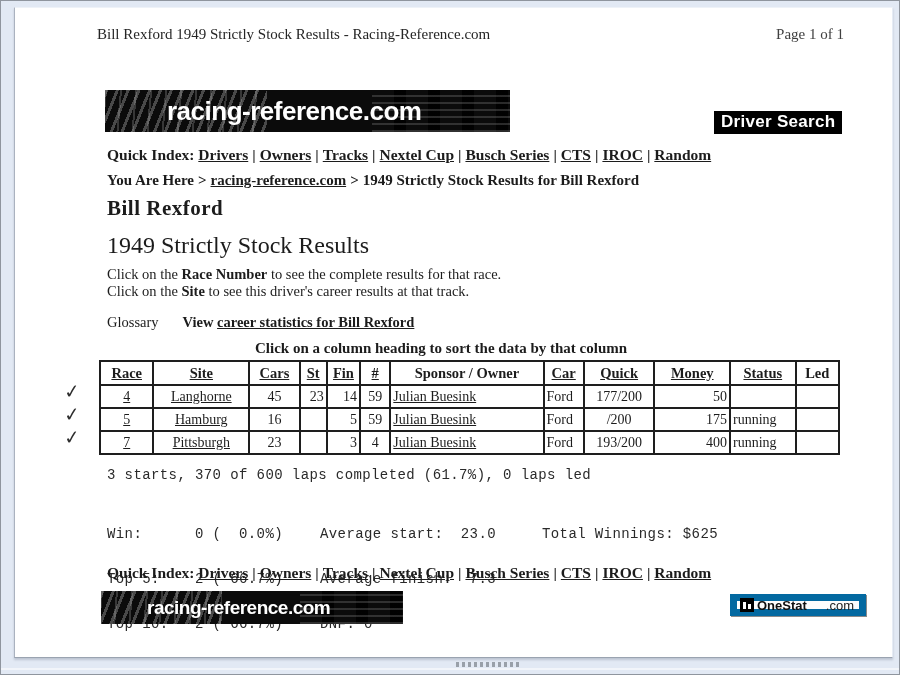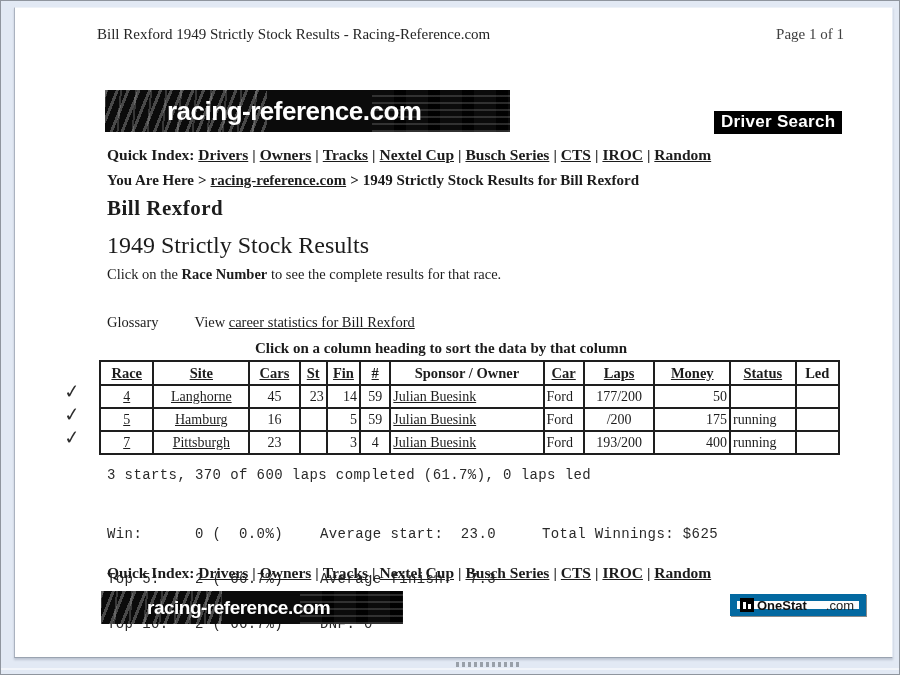--- a/index.html
+++ b/index.html
@@ -63,21 +63,21 @@
   .bc-link { text-decoration:underline; }
 
   
   .driver-name { left:92px; top:188px; font-size:21px; font-weight:bold; letter-spacing:.5px; }
   .season-title { left:92px; top:224px; font-size:24px; }
   .instr { font-size:14.5px; }
   .instr1 { left:92px; top:258px; }
   .instr2 { left:92px; top:275px; }
   .glossary-row { left:92px; top:306px; font-size:14.5px; }
   .career-link-text { text-decoration:underline; }
-  .career-wrap { margin-left:36px; }
+  .career-wrap { margin-left:24px;font-weight:bold; }
   .sort-hint { left:240px; top:332px; font-size:15px; font-weight:bold; }
 
   
   table.results {
     position:absolute; left:84px; top:352px; width:741px;
     border-collapse:collapse; table-layout:fixed;
     font-size:14px;
   }
   table.results th, table.results td {
     border:2px solid #1e1e1e; height:23px; padding:0 2px;
@@ -149,41 +149,42 @@
     <div class="abs driver-search">Driver Search</div>
 
     <div class="abs quick-index qi-top"><span>Quick Index:</span><span> </span><span class="qi-item">Drivers</span><span class="qi-sep">|</span><span class="qi-item">Owners</span><span class="qi-sep">|</span><span class="qi-item">Tracks</span><span class="qi-sep">|</span><span class="qi-item">Nextel Cup</span><span class="qi-sep">|</span><span class="qi-item">Busch Series</span><span class="qi-sep">|</span><span class="qi-item">CTS</span><span class="qi-sep">|</span><span class="qi-item">IROC</span><span class="qi-sep">|</span><span class="qi-item">Random</span></div>
 
     <div class="abs breadcrumb"><span>You Are Here</span><span class="bc-sep">&gt;</span><span class="bc-link">racing-reference.com</span><span class="bc-sep">&gt;</span><span>1949 Strictly Stock Results for Bill Rexford</span></div>
 
     <div class="abs driver-name">Bill Rexford</div>
     <div class="abs season-title">1949 Strictly Stock Results</div>
 
     <div class="abs instr instr1"><span>Click on the </span><b>Race Number</b><span> to see the complete results for that race.</span></div>
+    <div class="abs instr instr2"><span>Click on the </span><b>Site</b><span> to see this driver's career results at that track.</span></div>
 
     <div class="abs glossary-row"><span>Glossary</span><span class="career-wrap"><span>View </span><span class="career-link-text">career statistics for Bill Rexford</span></span></div>
 
     <div class="abs sort-hint">Click on a column heading to sort the data by that column</div>
 
     <span class="checkmark chk-1">✓</span>
     <span class="checkmark chk-2">✓</span>
     <span class="checkmark chk-3">✓</span>
 
     <table class="results">
       <thead>
         <tr>
           <th class="c-race sortable"><span class="th-text">Race</span></th>
           <th class="c-site sortable"><span class="th-text">Site</span></th>
           <th class="c-cars sortable"><span class="th-text">Cars</span></th>
           <th class="c-st sortable"><span class="th-text">St</span></th>
           <th class="c-fin sortable"><span class="th-text">Fin</span></th>
           <th class="c-num sortable"><span class="th-text">#</span></th>
           <th class="c-spon"><span>Sponsor / Owner</span></th>
           <th class="c-car sortable"><span class="th-text">Car</span></th>
-          <th class="c-laps sortable"><span class="th-text">Laps</span></th>
+          <th class="c-laps sortable"><span class="th-text">Quick</span></th>
           <th class="c-money sortable"><span class="th-text">Money</span></th>
           <th class="c-status sortable"><span class="th-text">Status</span></th>
           <th class="c-led"><span>Led</span></th>
         </tr>
       </thead>
       <tbody>
         <tr>
           <td class="c-race"><span class="cell-link">4</span></td>
           <td class="c-site"><span class="cell-link">Langhorne</span></td>
           <td class="c-cars">45</td>

